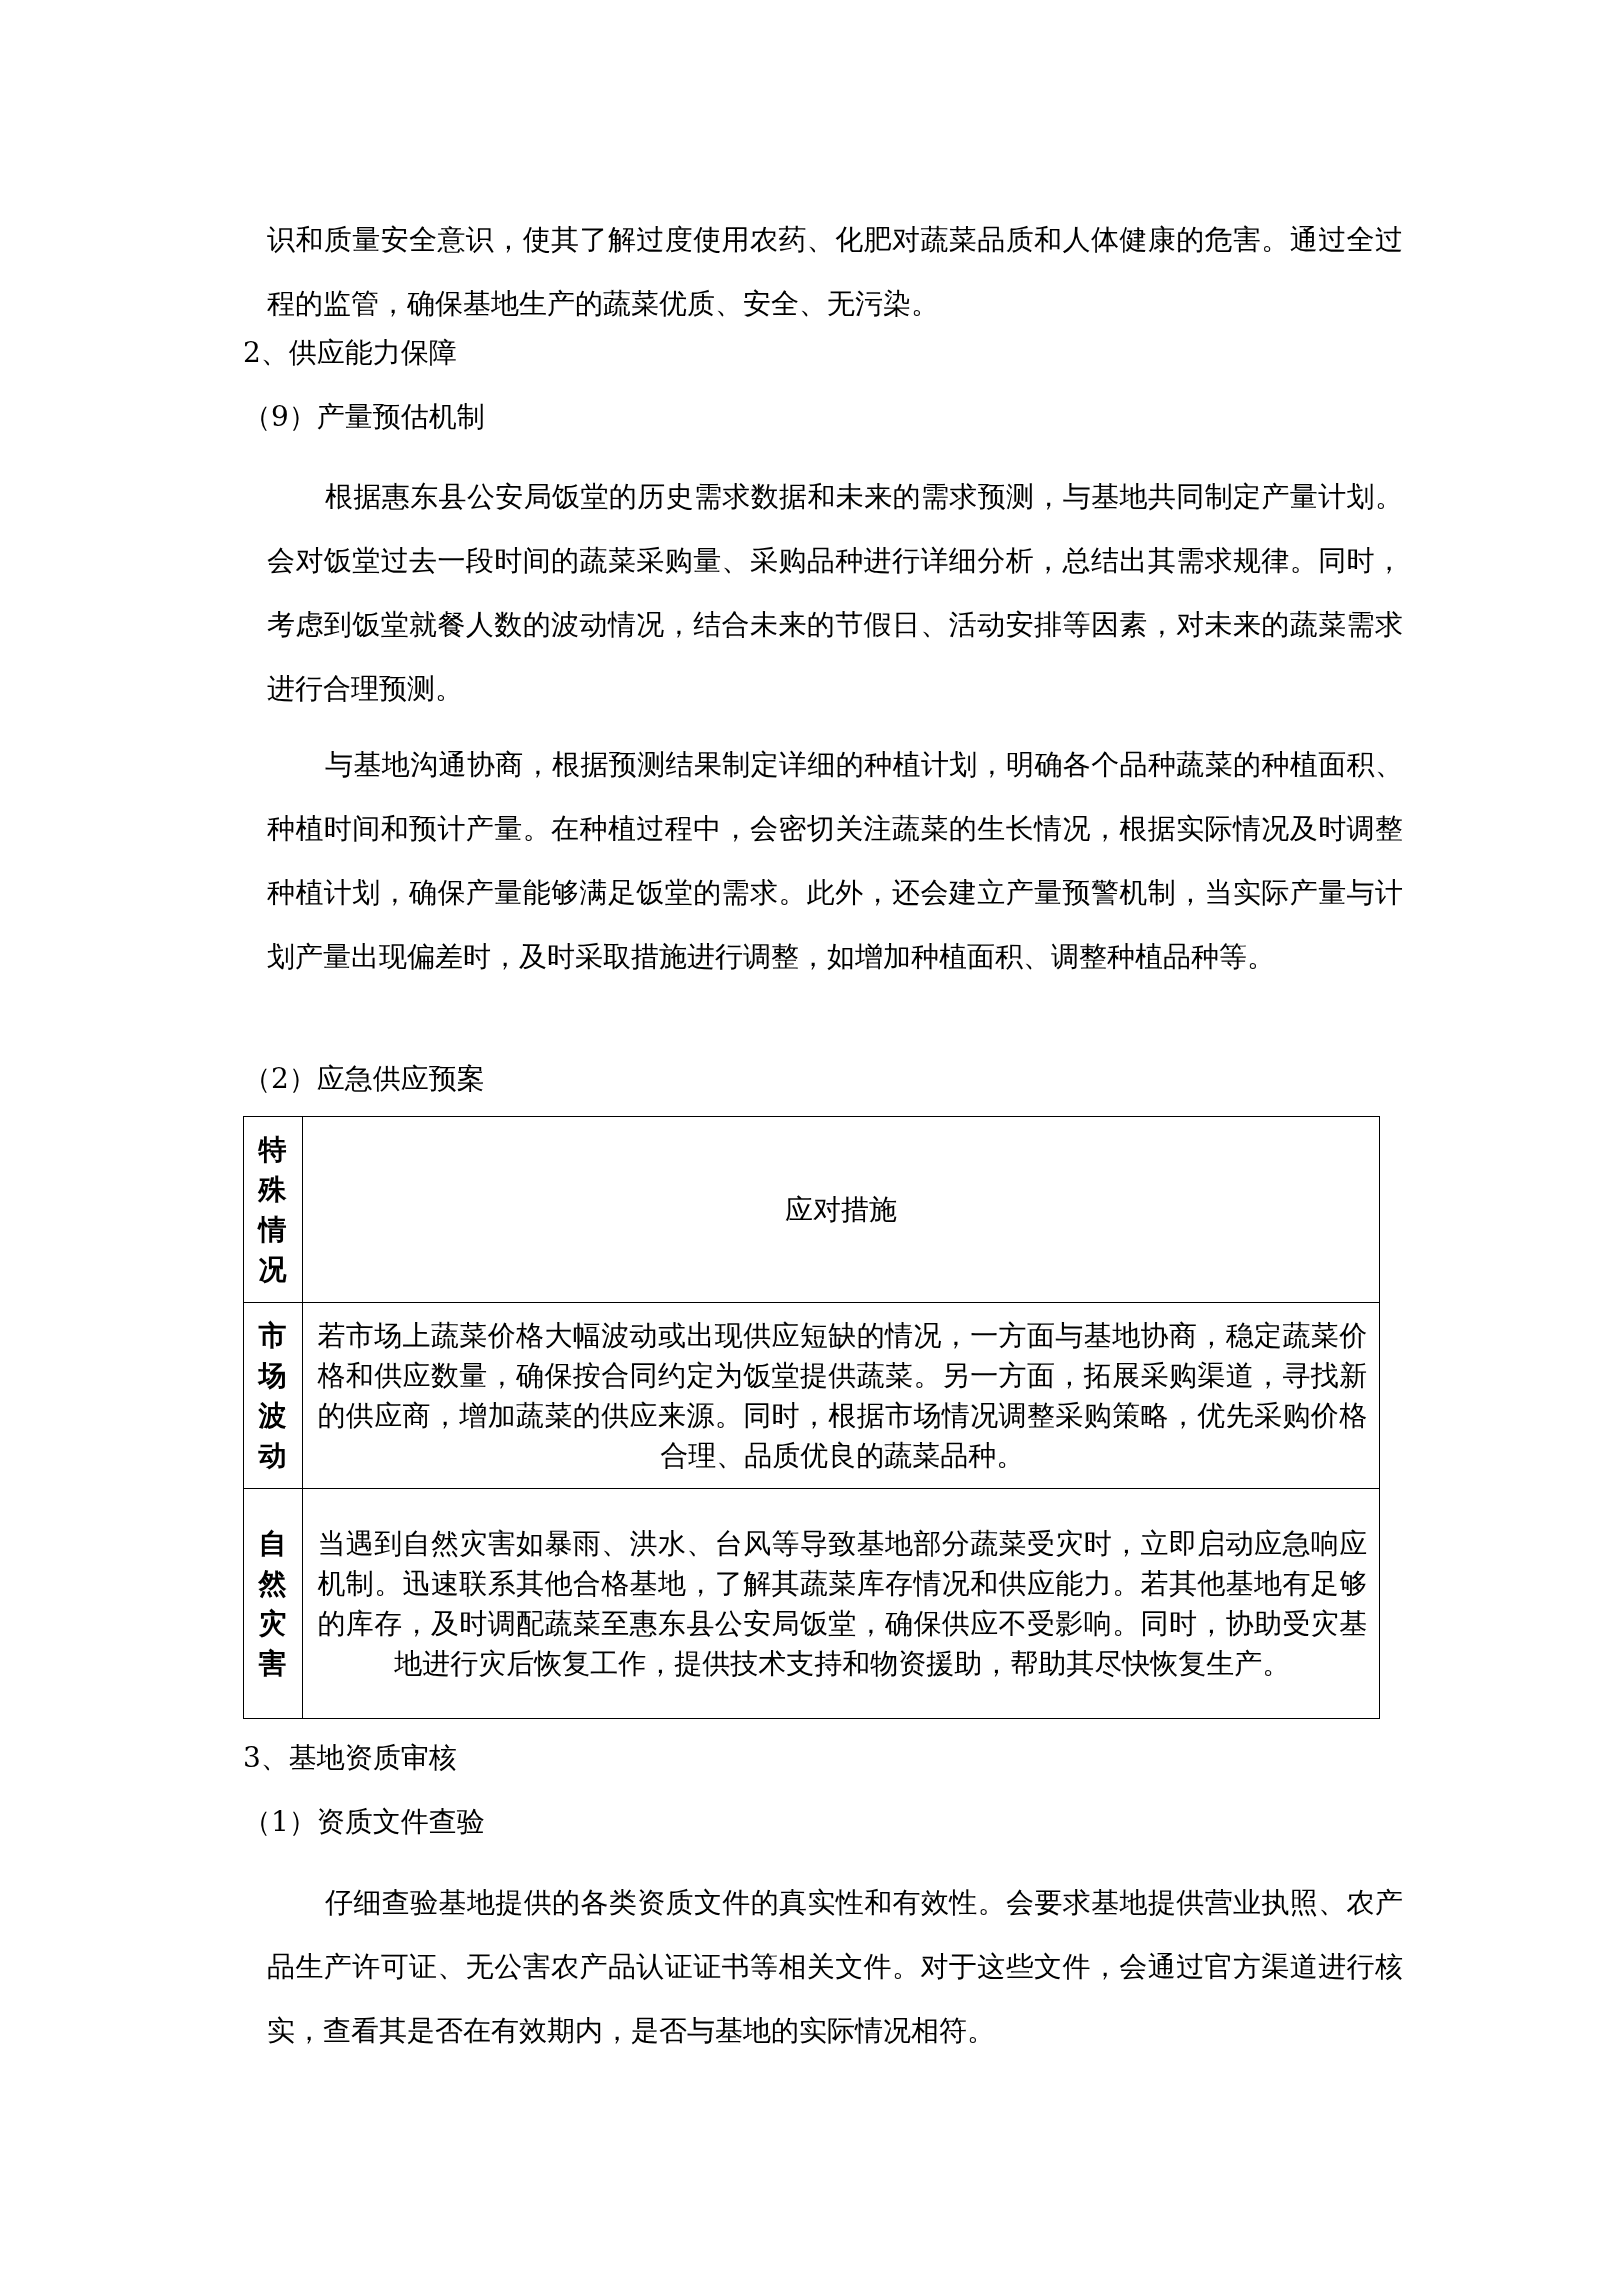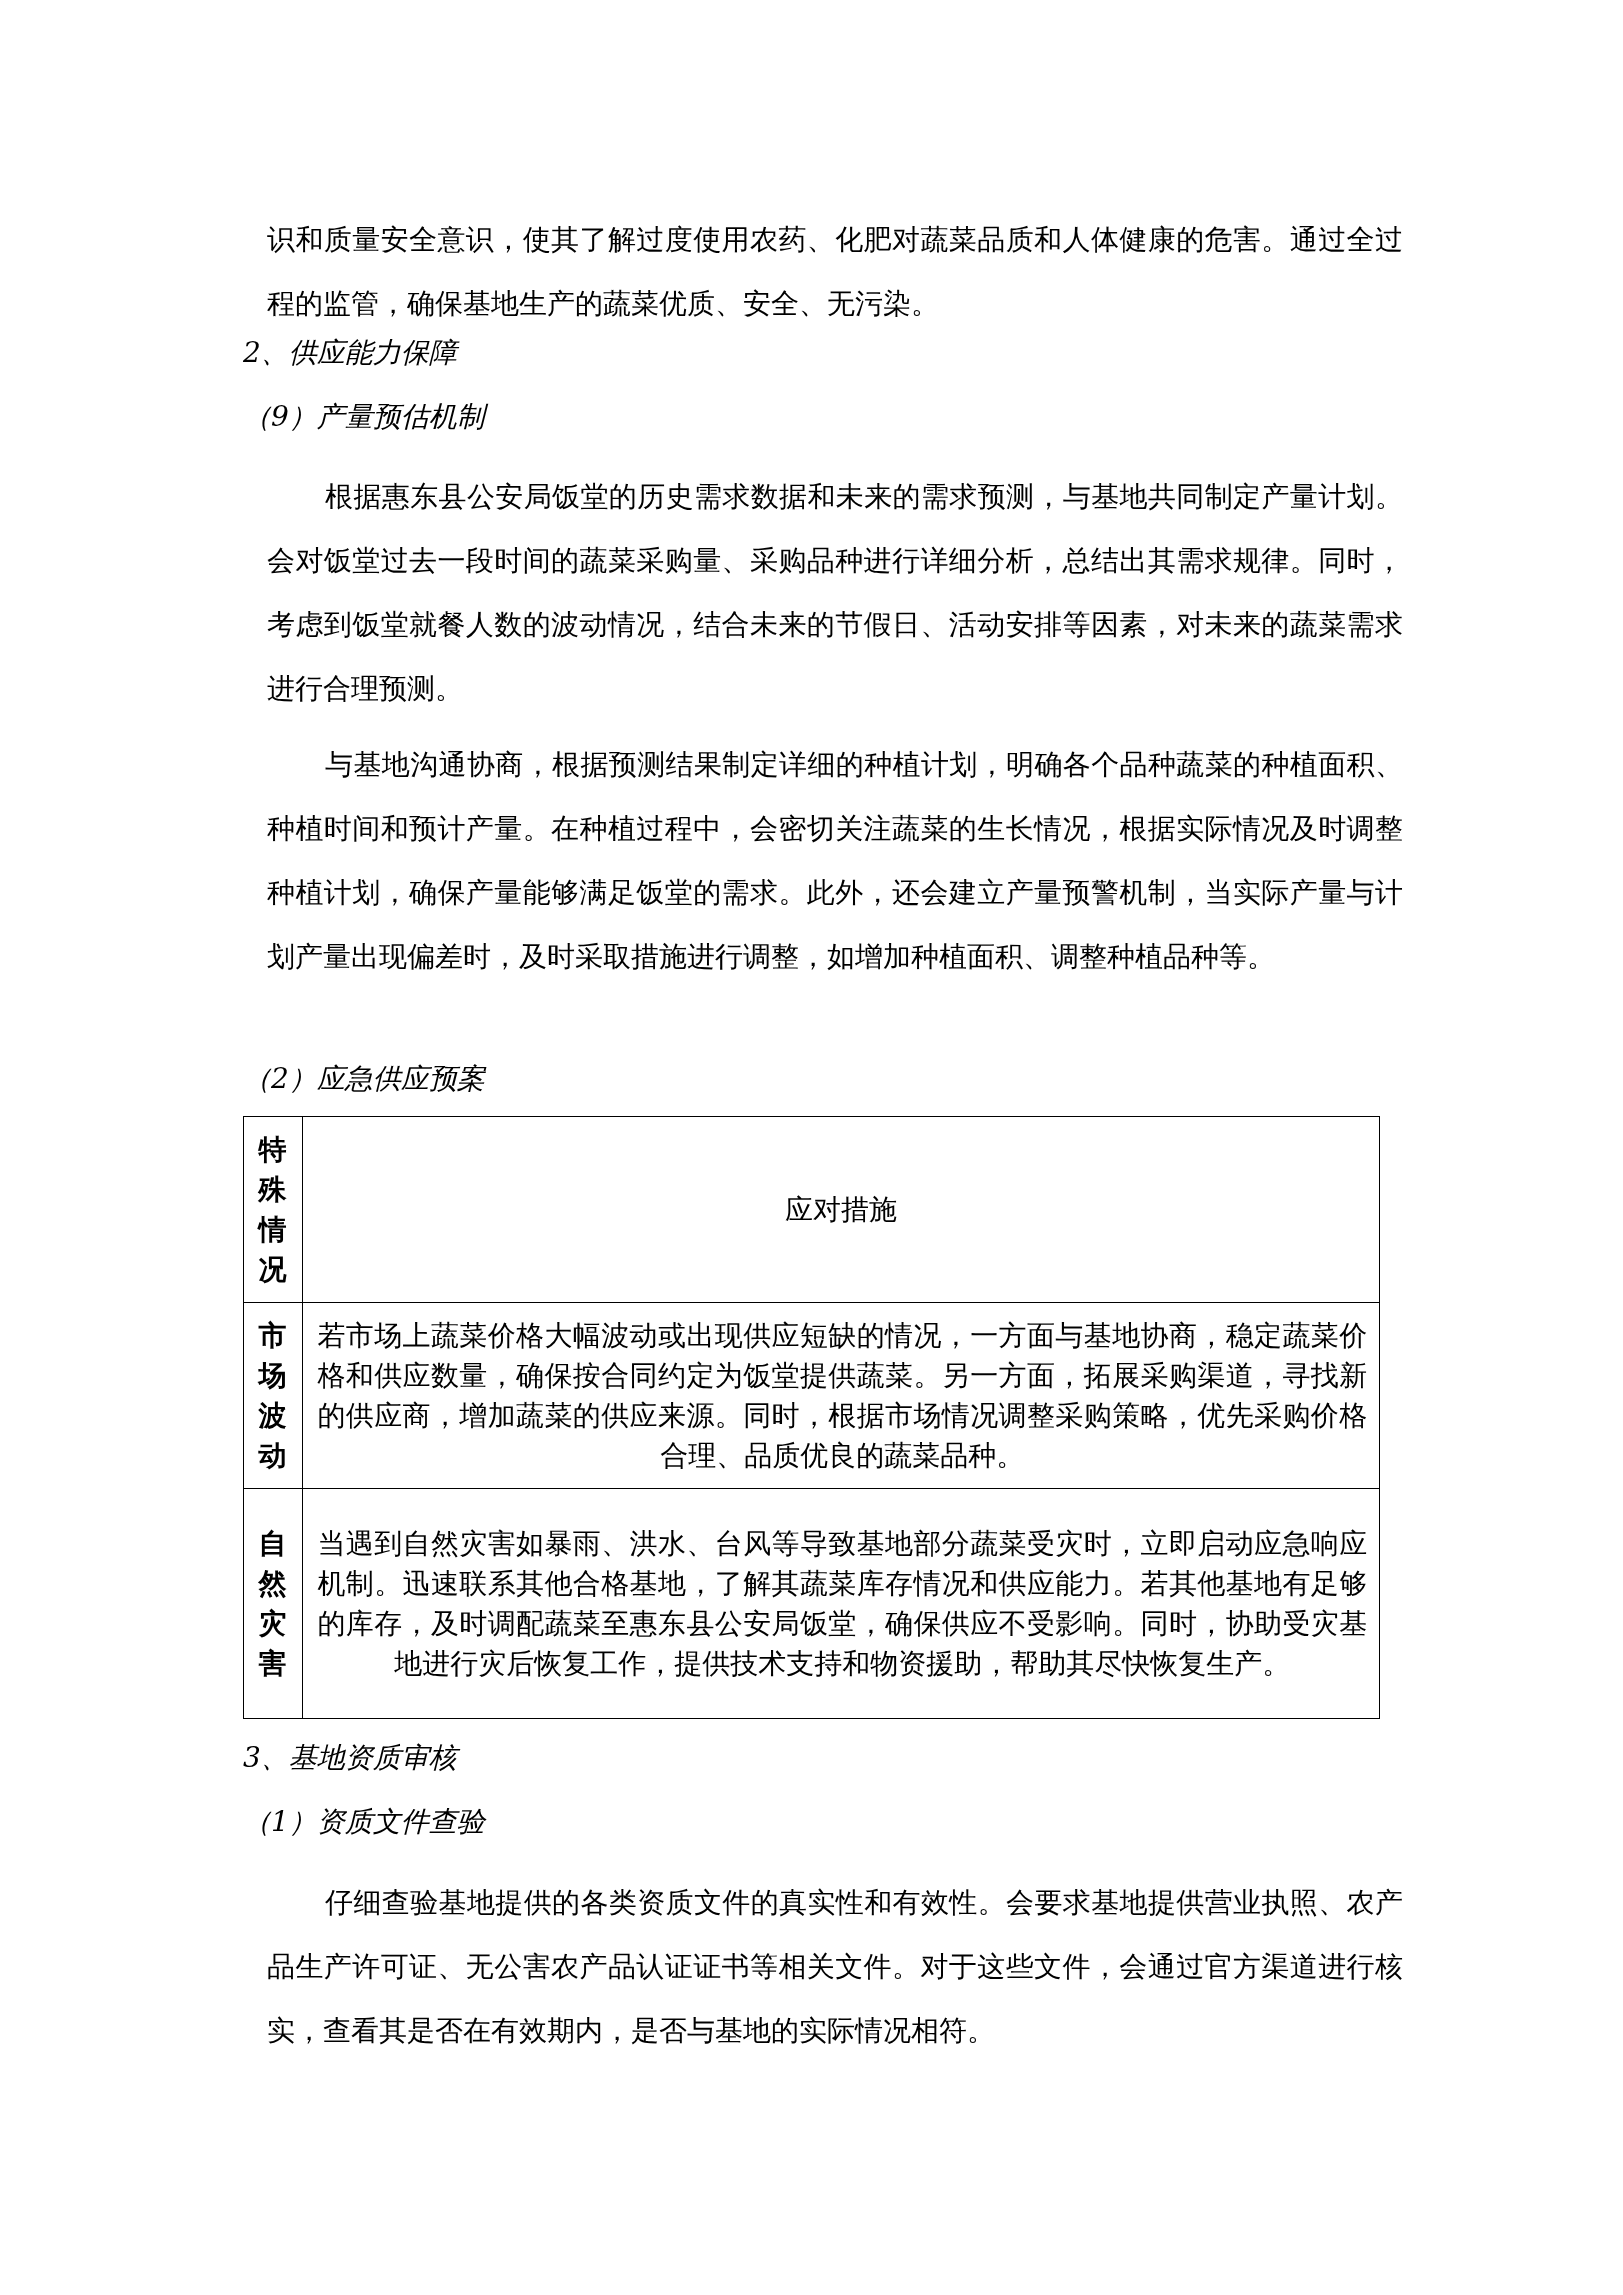--- a/index.html
+++ b/index.html
@@ -33,21 +33,20 @@
     }
     .para.indent {
       text-indent: 58px;
     }
     .heading {
       position: absolute;
       left: 0;
       font-size: 28px;
       line-height: 37px;
       white-space: nowrap;
-      font-style: italic;
     }
     table.plan {
       position: absolute;
       left: 0;
       top: 1116px;
       width: 1136px;
       border-collapse: collapse;
       table-layout: fixed;
       font-size: 28px;
     }

